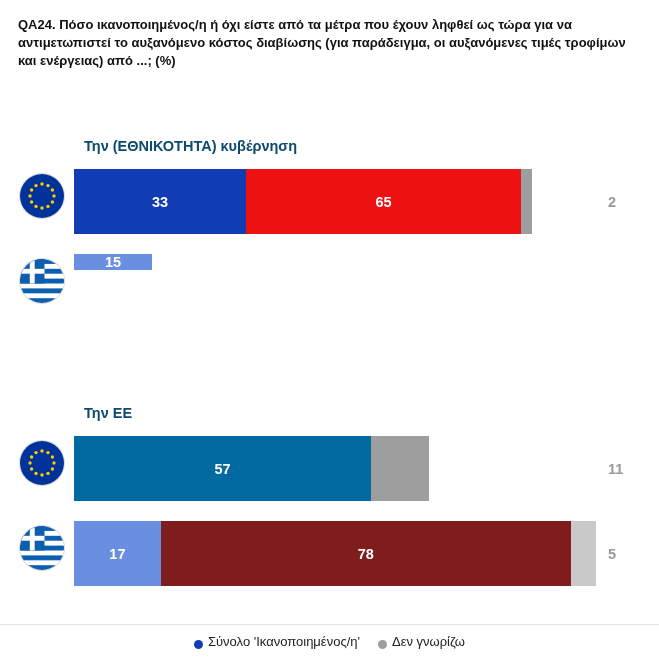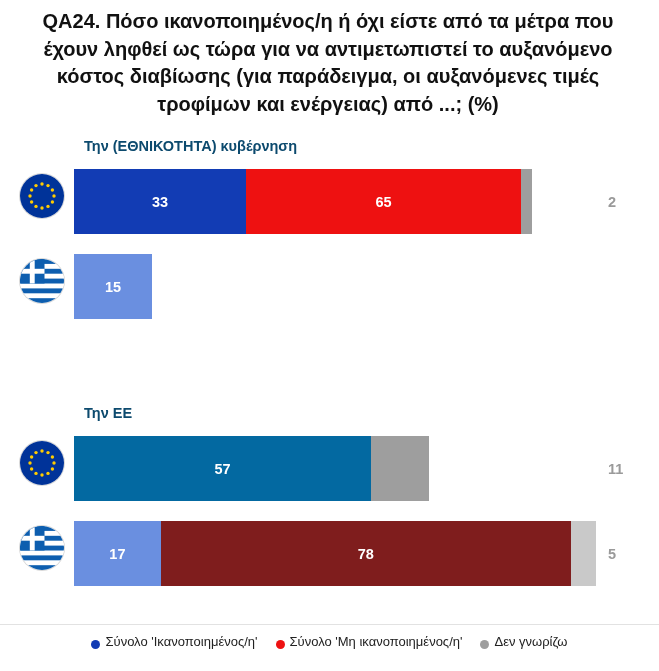--- a/index.html
+++ b/index.html
@@ -19,27 +19,26 @@
   .page {
     position: relative;
     width: 659px;
     height: 671px;
   }
 
   
   .question {
     position: absolute;
     left: 18px;
-    top: 8px;
+    top: 16px;
     width: 620px;
-    font-size: 20px;
+    font-size: 13px;
     font-weight: bold;
     line-height: 1.38;
     color: #111111;
-    text-align: center;
   }
 
   
   .section {
     position: absolute;
     left: 0;
     width: 659px;
   }
   .section-title {
     position: absolute;
@@ -175,21 +174,21 @@
             <rect y="9.8" width="44" height="4.9"></rect>
             <rect y="19.6" width="44" height="4.9"></rect>
             <rect y="29.4" width="44" height="4.9"></rect>
             <rect y="39.2" width="44" height="4.8"></rect>
           </g>
           <rect x="0" y="0" width="24.5" height="24.5" fill="#0D5EAF"></rect>
           <rect x="9.8" y="0" width="4.9" height="24.5" fill="#ffffff"></rect>
           <rect x="0" y="9.8" width="24.5" height="4.9" fill="#ffffff"></rect>
         </svg>
       </div>
-      <div class="bar" style="width:424px;">
+      <div class="bar" style="width:424px;flex-direction:column;">
         <div class="seg" style="width:78px;background:#6A8FE0;">15</div>
       </div>
     </div>
   </div>
 
   <div class="section" style="top:405px;">
     <div class="section-title">Την ΕΕ</div>
 
     <div class="row" style="top:31px;">
       <div class="flag">
@@ -242,22 +241,18 @@
       <div class="outside-value" style="left:608px;">5</div>
     </div>
   </div>
 
   <div class="legend">
     <span class="legend-item">
       <span class="legend-dot" style="background:#123CB4;"></span>
       <span>Σύνολο 'Ικανοποιημένος/η'</span>
     </span>
     <span class="legend-item">
-      <span class="legend-dot" style="background:#EE1111;"></span>
-      <span>Σύνολο 'Μη ικανοποιημένος/η'</span>
-    </span>
-    <span class="legend-item">
       <span class="legend-dot" style="background:#9E9E9E;"></span>
       <span>Δεν γνωρίζω</span>
     </span>
   </div>
 
 </div>
 
 </body></html>

